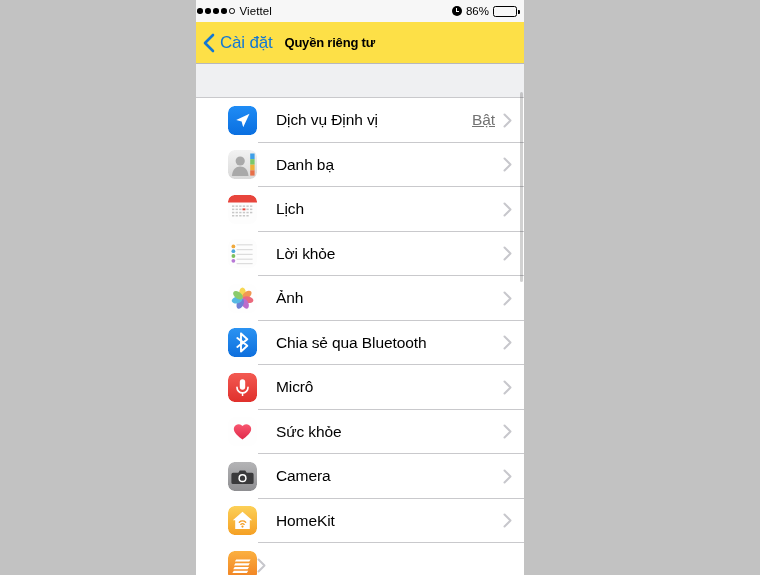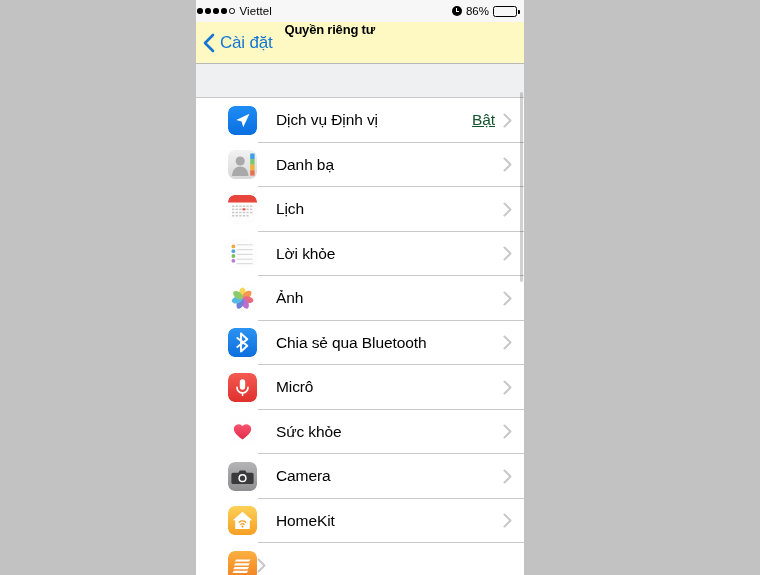--- a/index.html
+++ b/index.html
@@ -128,23 +128,24 @@
   }
   .batt-fill {
     height: 100%;
     background: #000;
     border-radius: 1px;
   }
 
   
   .nav-bar {
     height: 42px;
-    background: #fef9c3;
+    background: #fde047;
     border-bottom: 1px solid #b8b8bb;
     display: flex;
+    align-items: center;
     padding-left: 7px;
     box-sizing: border-box;
   }
   .back-btn {
     display: flex;
     align-items: center;
     gap: 5px;
     cursor: pointer;
   }
   .chev-back {
@@ -206,21 +207,21 @@
   }
   .row-label {
     margin-left: 19px;
     font-size: 15.5px;
     color: #000;
     letter-spacing: -0.1px;
     flex: 1;
   }
   .row-value {
     font-size: 15.5px;
-    color: #14532d;
+    color: #737373;
     margin-right: 8px;
     letter-spacing: -0.1px;
     text-decoration: underline;
   }
   .row-chev {
     margin-right: 12px;
     display: flex;
     align-items: center;
   }
 

